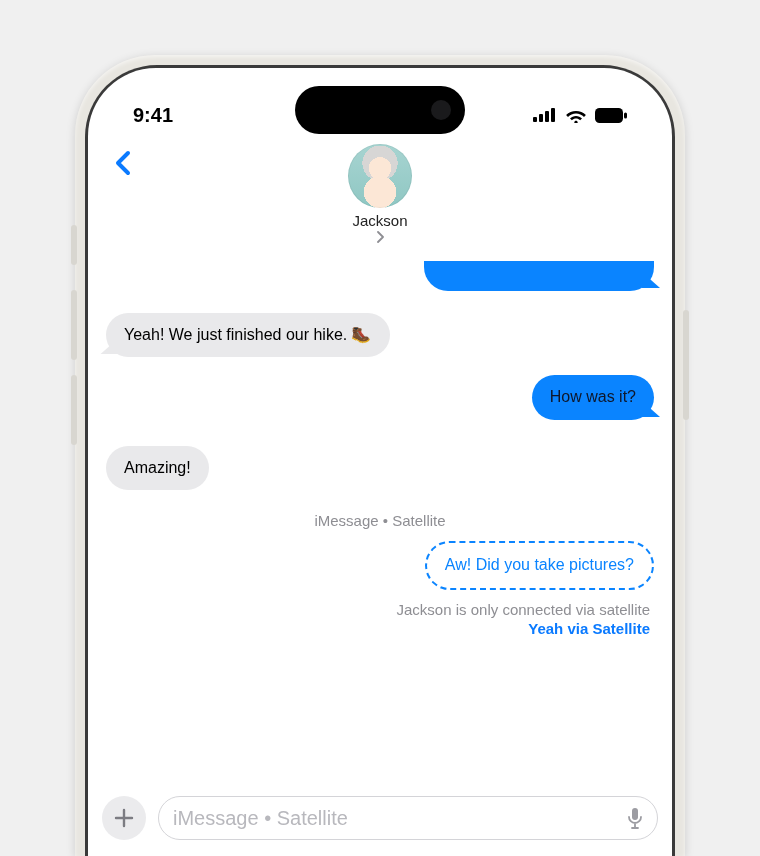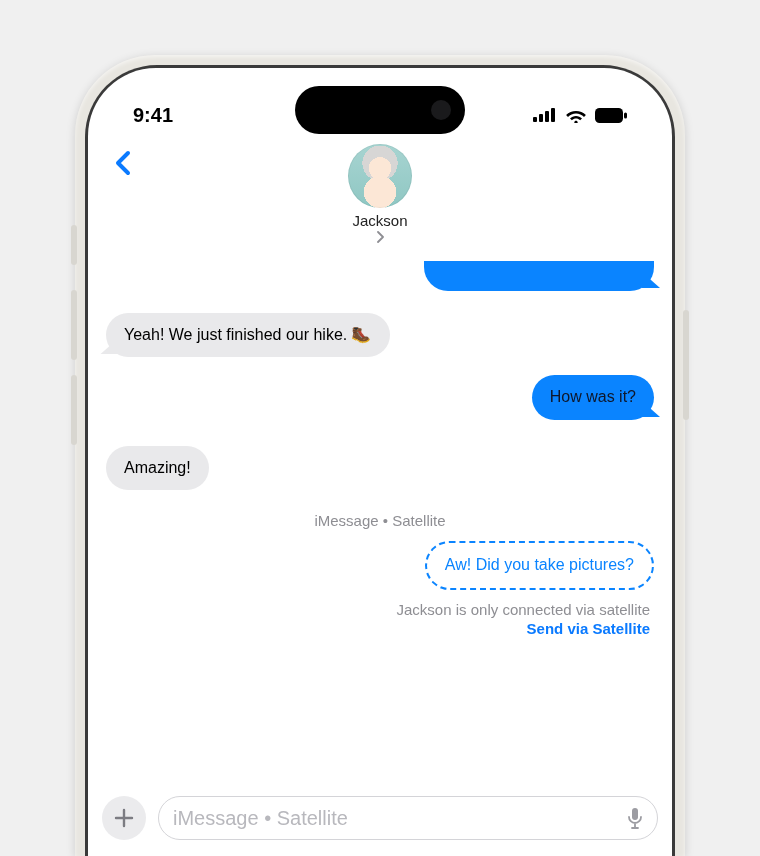--- a/index.html
+++ b/index.html
@@ -290,21 +290,21 @@
           </div>
 
         <div class="meta-center">iMessage • Satellite</div>
 
         <div class="row sent pending">
             <div class="bubble">Aw! Did you take pictures?</div>
           </div>
 
         <div class="sat-note">
           <div>Jackson is only connected via satellite</div>
-          <div class="sat-action">Send via Satellite</div>
+          <div class="sat-action">Yeah via Satellite</div>
         </div>
       </div>
 
       <div class="composer">
         <div class="plus-btn">
           <svg width="20" height="20" viewBox="0 0 20 20">
               <path d="M10 2v16M2 10h16" stroke="#7c7c82" stroke-width="2.4" stroke-linecap="round"></path>
             </svg>
         </div>
         <div class="input-pill">

